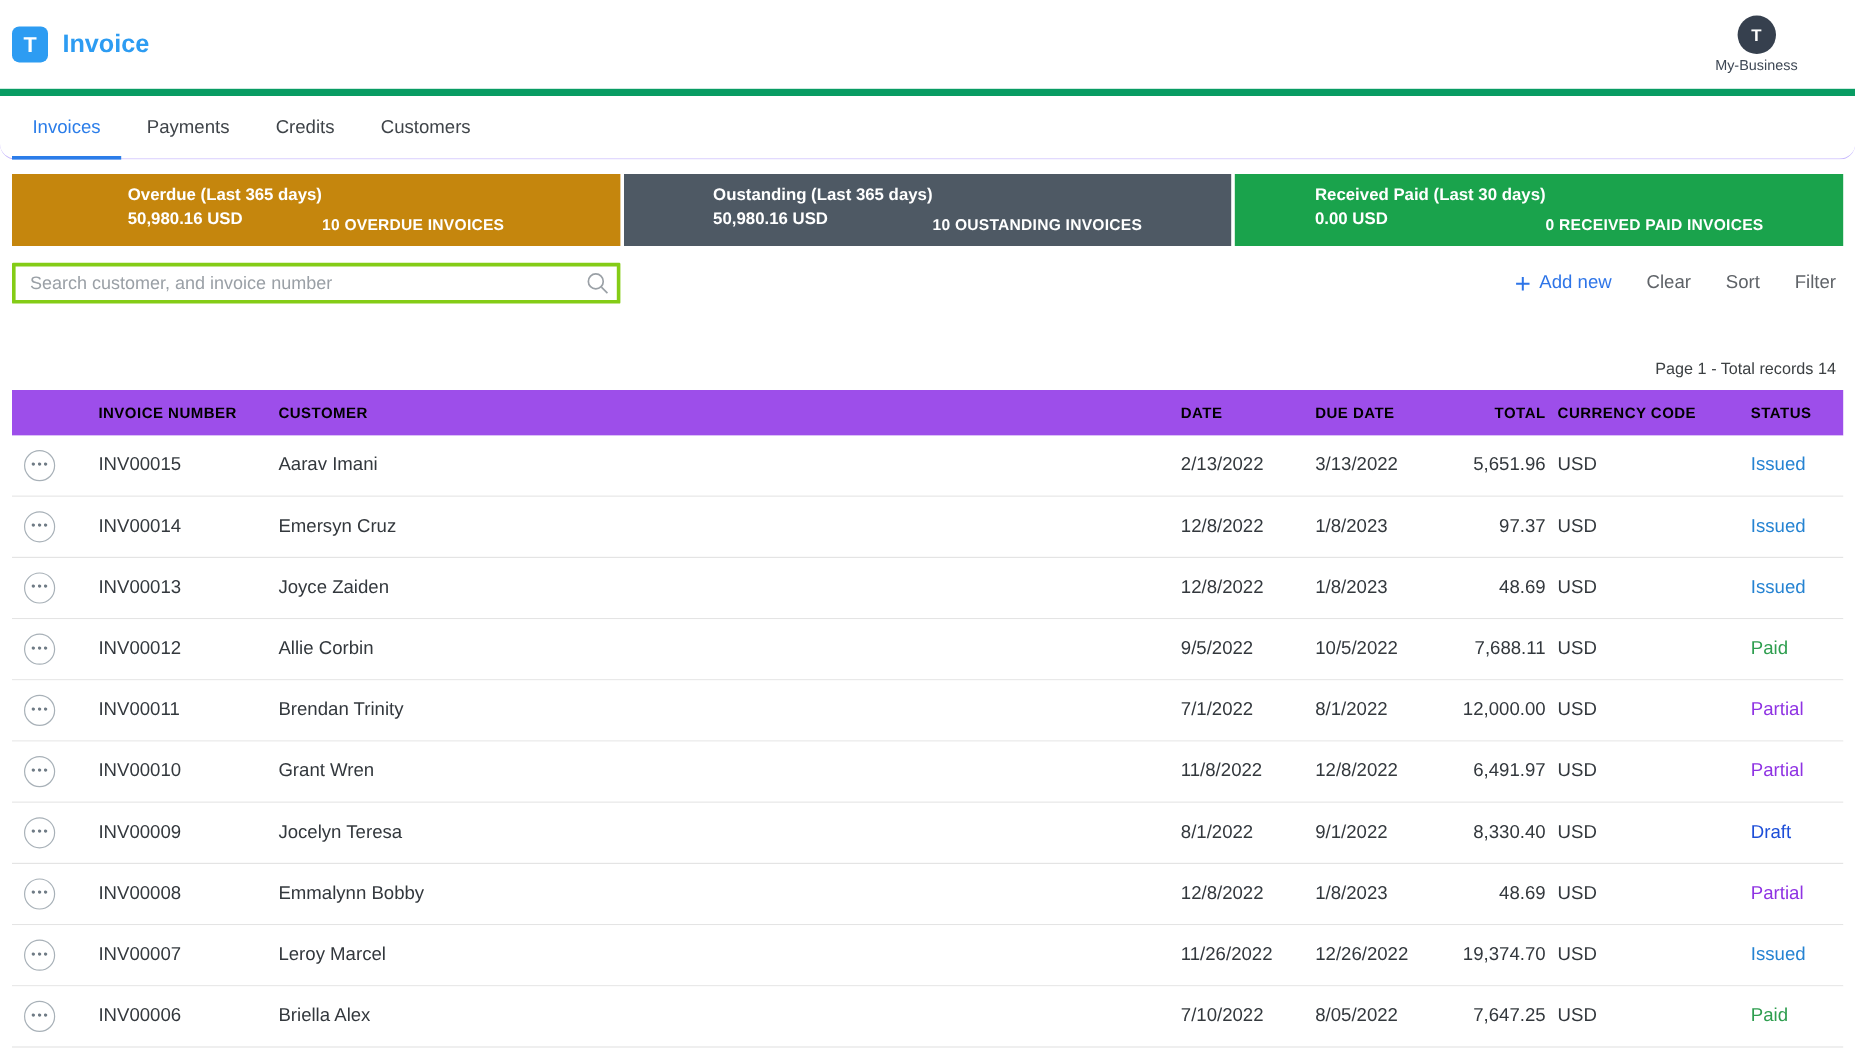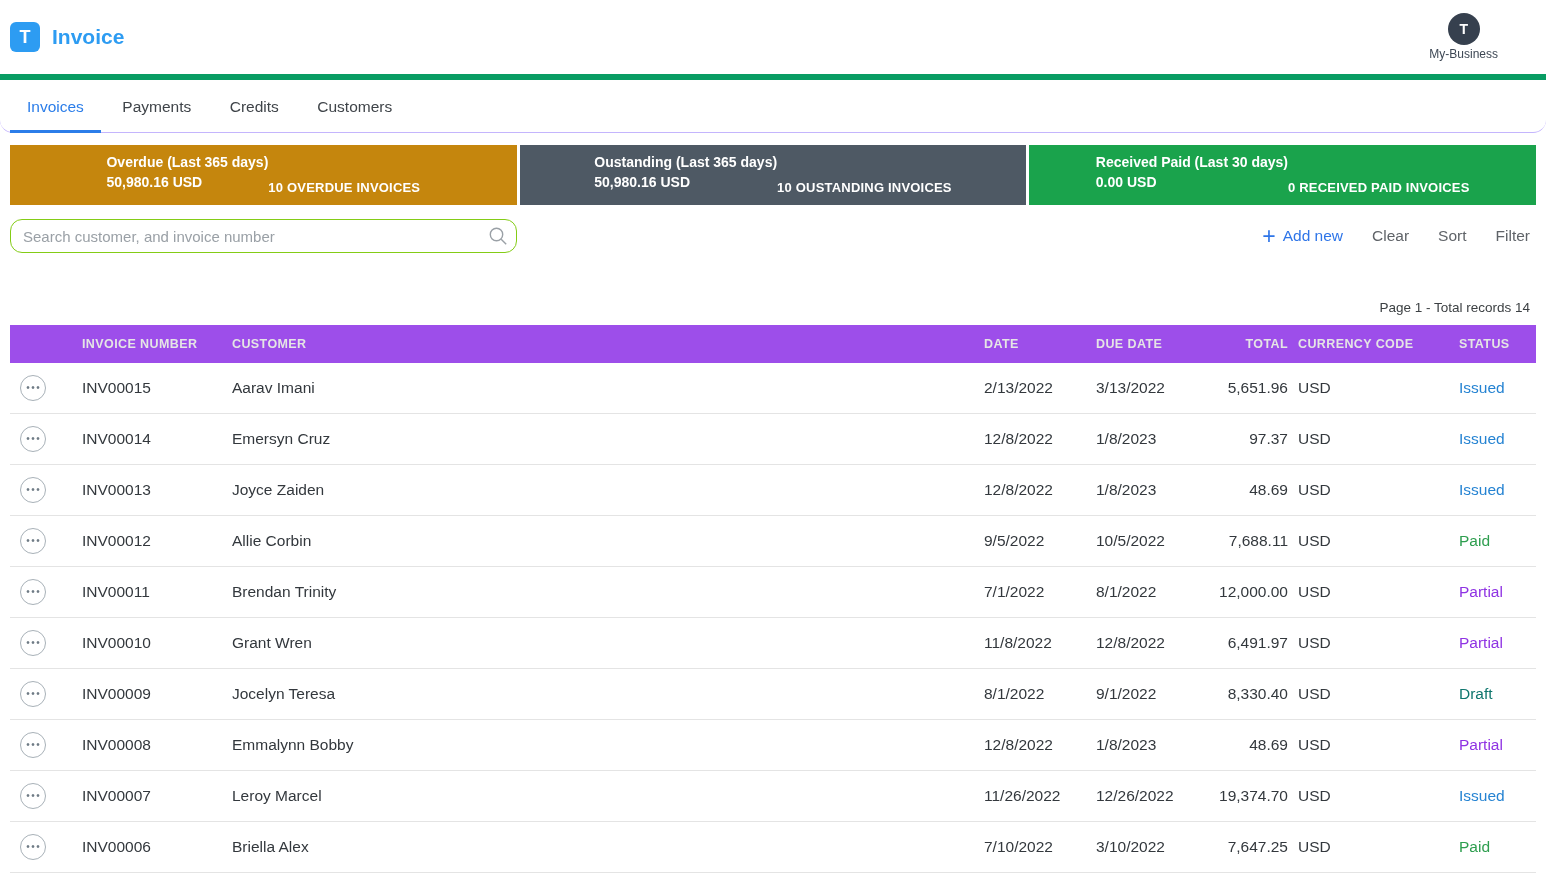--- a/index.html
+++ b/index.html
@@ -34,37 +34,37 @@
   
   .cards { display:flex; gap:3px; margin:12px 10px 0 10px; height:60px; }
   .card { flex:1; color:#fff; padding:9px 16px 8px; display:flex; justify-content:center; cursor:pointer; }
   .card-title { font-size:14px; font-weight:600; margin-bottom:4px; }
   .card-amount { font-size:14px; font-weight:700; }
   .card-count { align-self:flex-end; font-size:13px; font-weight:700; letter-spacing:.2px; padding-bottom:2px; }
 
   
   .toolbar { display:flex; align-items:center; margin:14px 10px 0 10px; }
   .search-wrap { position:relative; width:507px; }
-  .search-input { width:100%; height:34px; border:1px solid #84cc16; border-radius:12px;
+  .search-input { width:100%; height:34px; border:3px solid #84cc16; border-radius:1px;
     font-size:15px; color:#33383d; padding:0 38px 0 12px; outline:none;
     font-family:"Liberation Sans", sans-serif; }
   .search-input::placeholder { color:#9aa0a6; }
   .search-icon { position:absolute; right:9px; top:7px; cursor:pointer; }
   .toolbar-right { margin-left:auto; display:flex; align-items:center; gap:29px; margin-right:6px; }
   .add-new { display:flex; align-items:center; gap:7px; color:#2e75e8; font-size:15.5px; cursor:pointer; }
   .plus-glyph { font-size:23px; font-weight:400; line-height:18px; }
   .tool-link { color:#5f6368; font-size:15.5px; cursor:pointer; }
 
   
   .page-meta { text-align:right; margin:47px 16px 10px 0; font-size:13.5px; color:#3c4043; }
 
   
   .inv-table { margin:0 10px; }
   .grid-row { display:grid; grid-template-columns:62px 150px 1fr 112px 112px 88px 163px 85px; align-items:center; }
-  .t-head { background:#9d4eea; color:#e5e5e5; height:38px; font-size:12.5px; font-weight:700; letter-spacing:.4px; }
+  .t-head { background:#9d4eea; color:#000000; height:38px; font-size:12.5px; font-weight:700; letter-spacing:.4px; }
   .t-row { height:51px; border-bottom:1px solid #e4e4e4; font-size:15.5px; color:#33383d; background:#fff; }
   .c-inv { padding-left:10px; }
   .c-cust { padding-left:10px; }
   .c-date, .c-due, .c-status { padding-left:8px; }
   .c-total { text-align:right; }
   .c-curr { padding-left:10px; }
   .row-actions { width:26px; height:26px; margin-left:10px; border-radius:50%;
     border:1px solid #a8b1b8; background:#fff; display:flex; align-items:center;
     justify-content:center; cursor:pointer; }
   .dots { color:#6f7b85; font-size:10px; letter-spacing:1.6px; line-height:1; text-indent:1.6px; }
@@ -256,21 +256,21 @@
           <div class="row-actions">
             <span class="dots">•••</span>
           </div>
         </div>
         <div class="c-inv">INV00009</div>
         <div class="c-cust">Jocelyn Teresa</div>
         <div class="c-date">8/1/2022</div>
         <div class="c-due">9/1/2022</div>
         <div class="c-total">8,330.40</div>
         <div class="c-curr">USD</div>
-        <div class="c-status" style="color: #0f766e;">Draft</div>
+        <div class="c-status" style="color: #1d4ed8;">Draft</div>
       </div>
 
       <div class="grid-row t-row">
         <div>
           <div class="row-actions">
             <span class="dots">•••</span>
           </div>
         </div>
         <div class="c-inv">INV00008</div>
         <div class="c-cust">Emmalynn Bobby</div>
@@ -298,19 +298,19 @@
 
       <div class="grid-row t-row">
         <div>
           <div class="row-actions">
             <span class="dots">•••</span>
           </div>
         </div>
         <div class="c-inv">INV00006</div>
         <div class="c-cust">Briella Alex</div>
         <div class="c-date">7/10/2022</div>
-        <div class="c-due">3/10/2022</div>
+        <div class="c-due">8/05/2022</div>
         <div class="c-total">7,647.25</div>
         <div class="c-curr">USD</div>
         <div class="c-status" style="color: rgb(46, 158, 79);">Paid</div>
       </div>
     </div>
 </div>
 
 </body></html>

